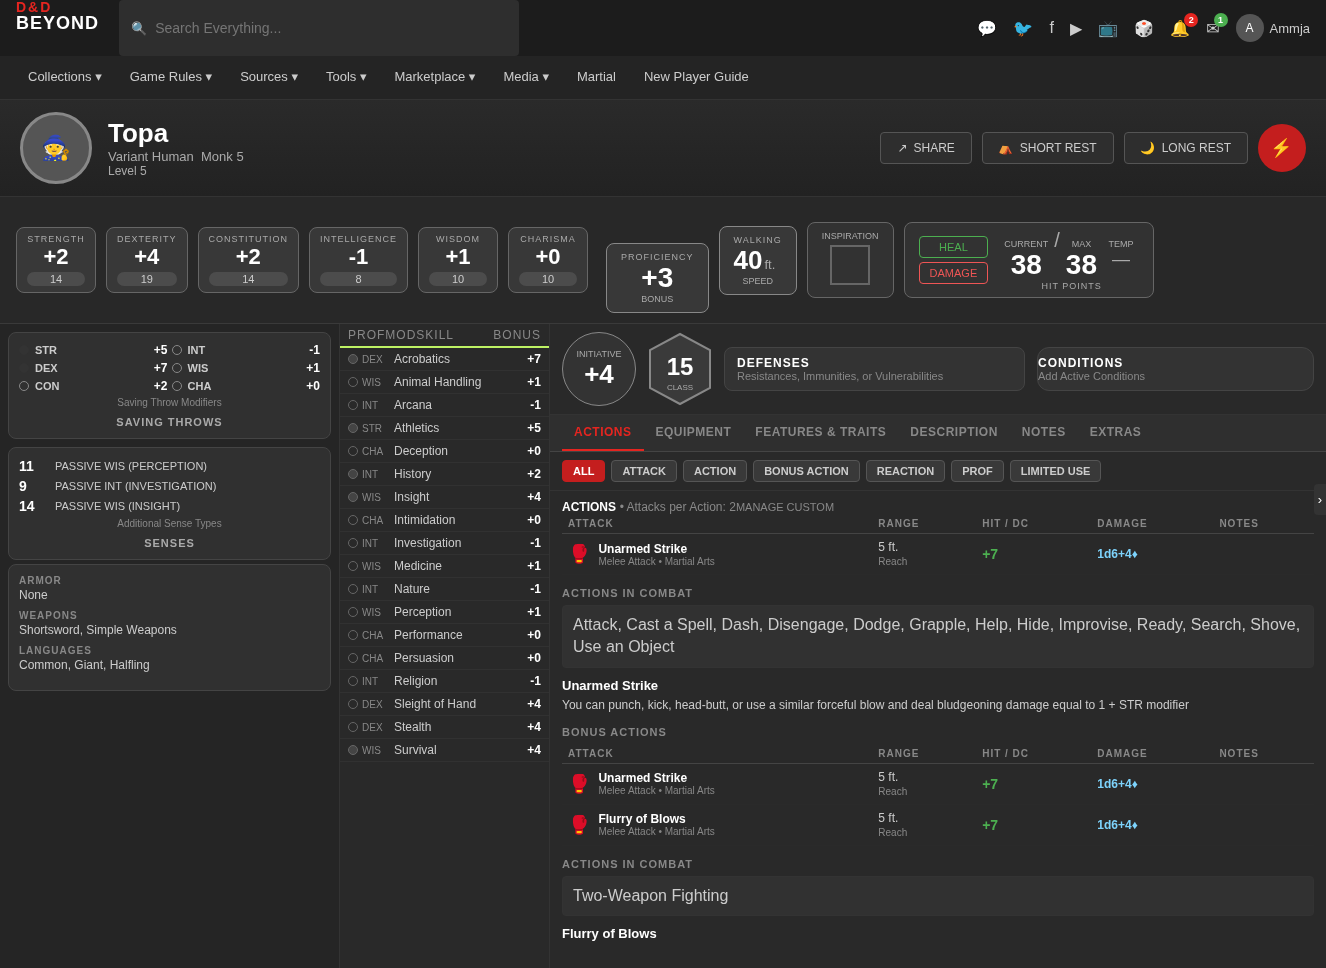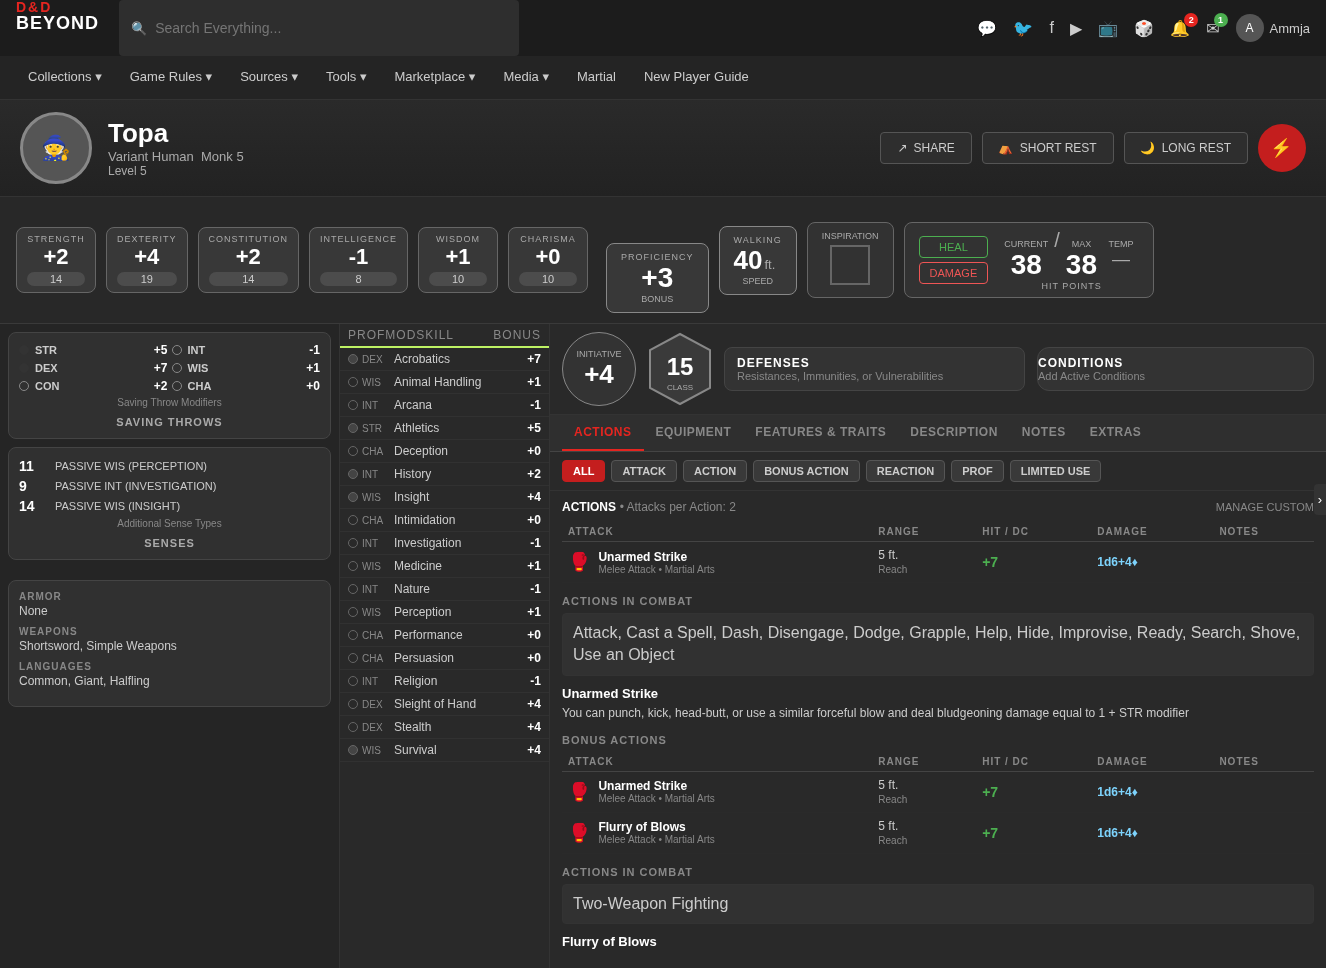--- a/index.html
+++ b/index.html
@@ -238,21 +238,21 @@
       margin-top: 8px;
       cursor: pointer;
     }
 
     
     .senses-panel {
       background: rgba(255,255,255,0.05);
       border: 1px solid #444;
       border-radius: 8px;
       padding: 10px;
-      margin-bottom: 20px;
+      margin-bottom: 4px;
     }
     .sense-item {
       display: flex;
       align-items: center;
       gap: 8px;
       margin-bottom: 4px;
     }
     .sense-val { color: #fff; font-size: 14px; font-weight: bold; min-width: 28px; }
     .sense-label { color: #ccc; font-size: 11px; }
 
@@ -393,23 +393,22 @@
     .filter-btn.active { background: #c41e1e; border-color: #c41e1e; color: #fff; }
 
     
     .actions-content {
       padding: 8px 12px;
       flex: 1;
       overflow-y: auto;
     }
     .actions-header {
       display: flex;
-      justify-content: space-between;
-      align-items: center;
-      margin-bottom: 8px;
+      align-items: center;
+      margin-bottom: 0;
     }
     .actions-title { color: #fff; font-size: 12px; font-weight: bold; }
     .actions-count { color: #888; font-size: 12px; }
     .manage-custom { color: #888; font-size: 11px; cursor: pointer; }
 
     
     .attack-table { width: 100%; border-collapse: collapse; margin-bottom: 12px; }
     .attack-table th {
       color: #888; font-size: 10px; text-transform: uppercase; letter-spacing: 1px;
       text-align: left; padding: 4px 6px; border-bottom: 1px solid #444;

